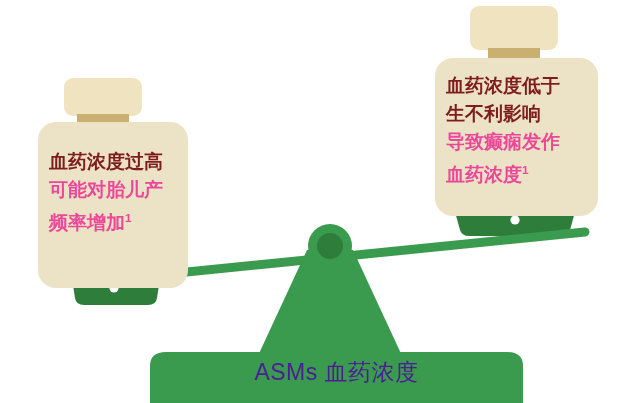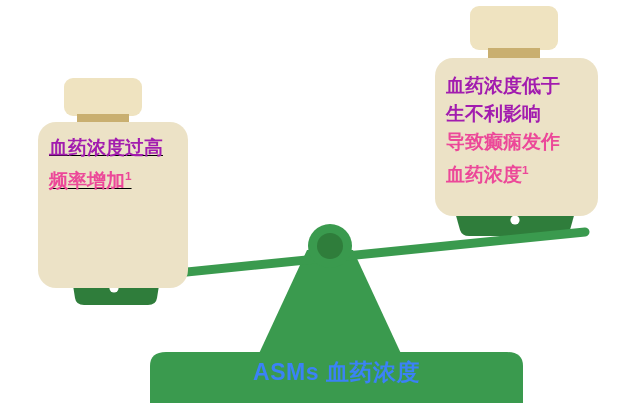--- a/index.html
+++ b/index.html
@@ -63,62 +63,62 @@
     border-radius: 18px;
     box-sizing: border-box;
   }
   .bottle-label {
     position: absolute;
     left: 0;
     right: 0;
     box-sizing: border-box;
   }
   .line-orange {
-    color: #a21caf;
+    color: #7f1d1d;
     font-weight: bold;
   }
   .line-dark {
     color: #ec4899;
     font-weight: bold;
   }
   .lbl-line {
     white-space: nowrap;
   }
   .sup {
     font-size: 0.62em;
     vertical-align: super;
     font-weight: bold;
   }
 
   
   #bottle-left { left: 36px; top: 78px; width: 160px; height: 215px; }
   #bottle-left .bottle-cap  { left: 28px;  top: 0px;  width: 78px;  height: 38px; }
   #bottle-left .bottle-neck { left: 41px;  top: 36px; width: 52px;  height: 10px; }
   #bottle-left .bottle-body { left: 2px;   top: 44px; width: 150px; height: 166px; }
-  #bottle-left .bottle-label { top: 56px; padding-left: 13px; text-decoration: underline; }
+  #bottle-left .bottle-label { top: 70px; padding-left: 13px; }
   #bottle-left .lbl-line { font-size: 19px; line-height: 28px; }
 
   
   #bottle-right { left: 432px; top: 6px; width: 170px; height: 230px; }
   #bottle-right .bottle-cap  { left: 38px;  top: 0px;  width: 88px;  height: 44px; }
   #bottle-right .bottle-neck { left: 56px;  top: 42px; width: 52px;  height: 13px; }
   #bottle-right .bottle-body { left: 3px;   top: 52px; width: 163px; height: 158px; }
   #bottle-right .bottle-label { top: 66px; padding-left: 14px; }
   #bottle-right .lbl-line { font-size: 19px; line-height: 28px; }
 
   
   .banner-text {
     position: absolute;
     left: 150px;
     top: 357px;
     width: 373px;
     text-align: center;
-    color: #3b82f6;
+    color: #4c1d95;
     font-size: 23px;
-    font-weight: bold;
+    font-weight: normal;
     letter-spacing: 0.5px;
     white-space: nowrap;
   }
 </style>
 </head>
 <body>
 
 <div id="stage">
 
   <div class="top-caption"></div>
@@ -144,20 +144,21 @@
     <circle cx="330" cy="246" r="22" fill="#3a9a4e"></circle>
     <circle cx="330" cy="246" r="13" fill="#2f7d3b"></circle>
   </svg>
 
   <div class="bottle" id="bottle-left">
     <div class="bottle-cap"></div>
     <div class="bottle-neck"></div>
     <div class="bottle-body"></div>
     <div class="bottle-label">
       <div class="lbl-line line-orange">血药浓度过高</div>
+      <div class="lbl-line line-dark">可能对胎儿产</div>
       <div class="lbl-line line-dark"><span>频率增加</span><span class="sup">1</span></div>
     </div>
   </div>
 
   <div class="bottle" id="bottle-right">
     <div class="bottle-cap"></div>
     <div class="bottle-neck"></div>
     <div class="bottle-body"></div>
     <div class="bottle-label">
       <div class="lbl-line line-orange">血药浓度低于</div>

